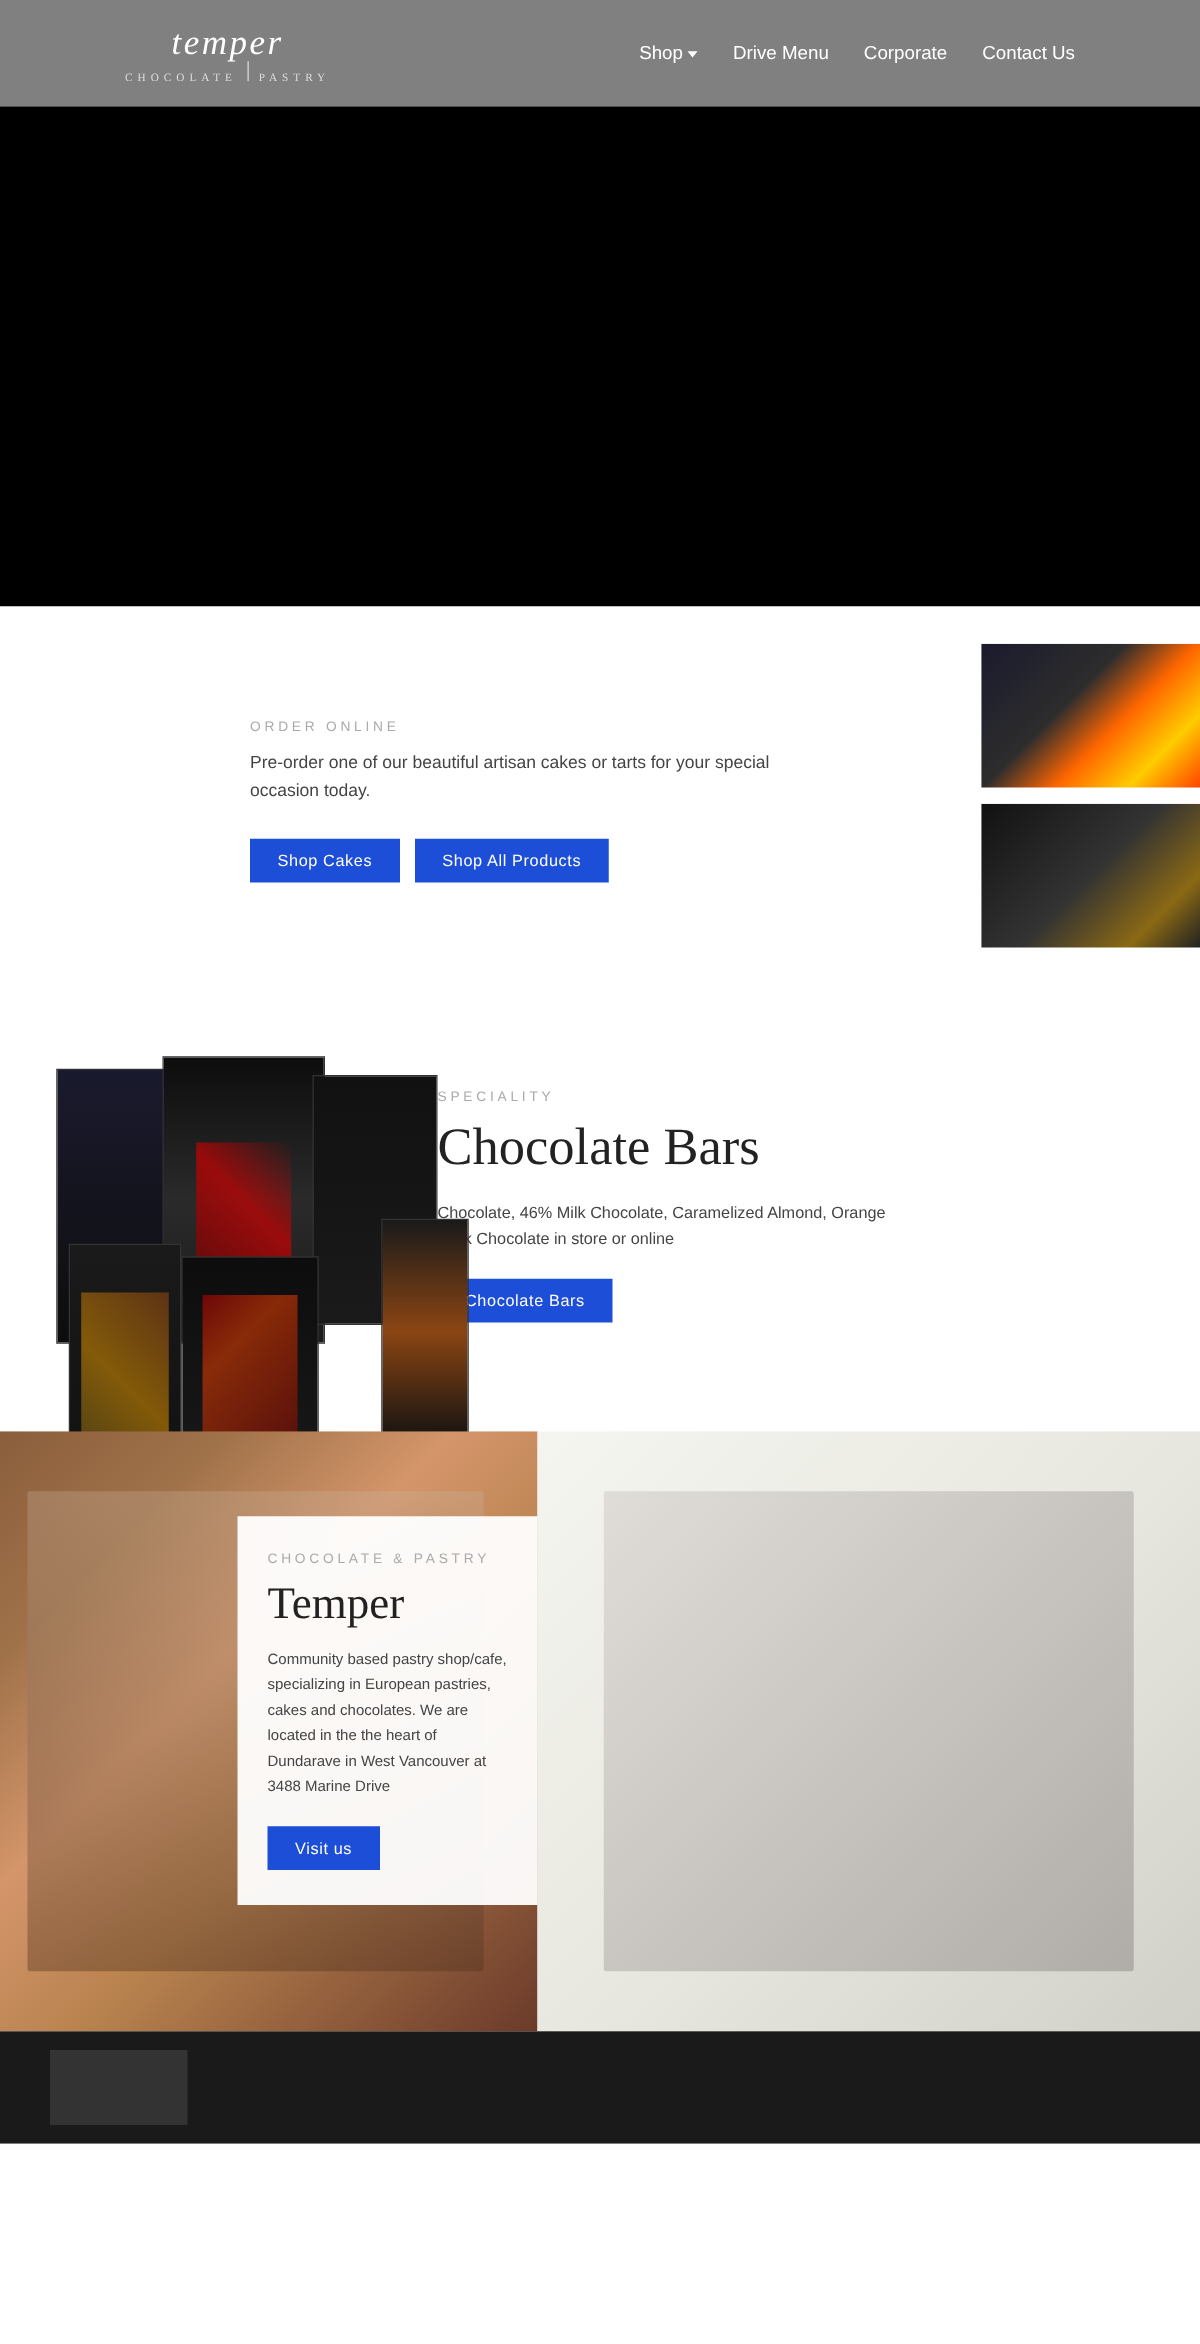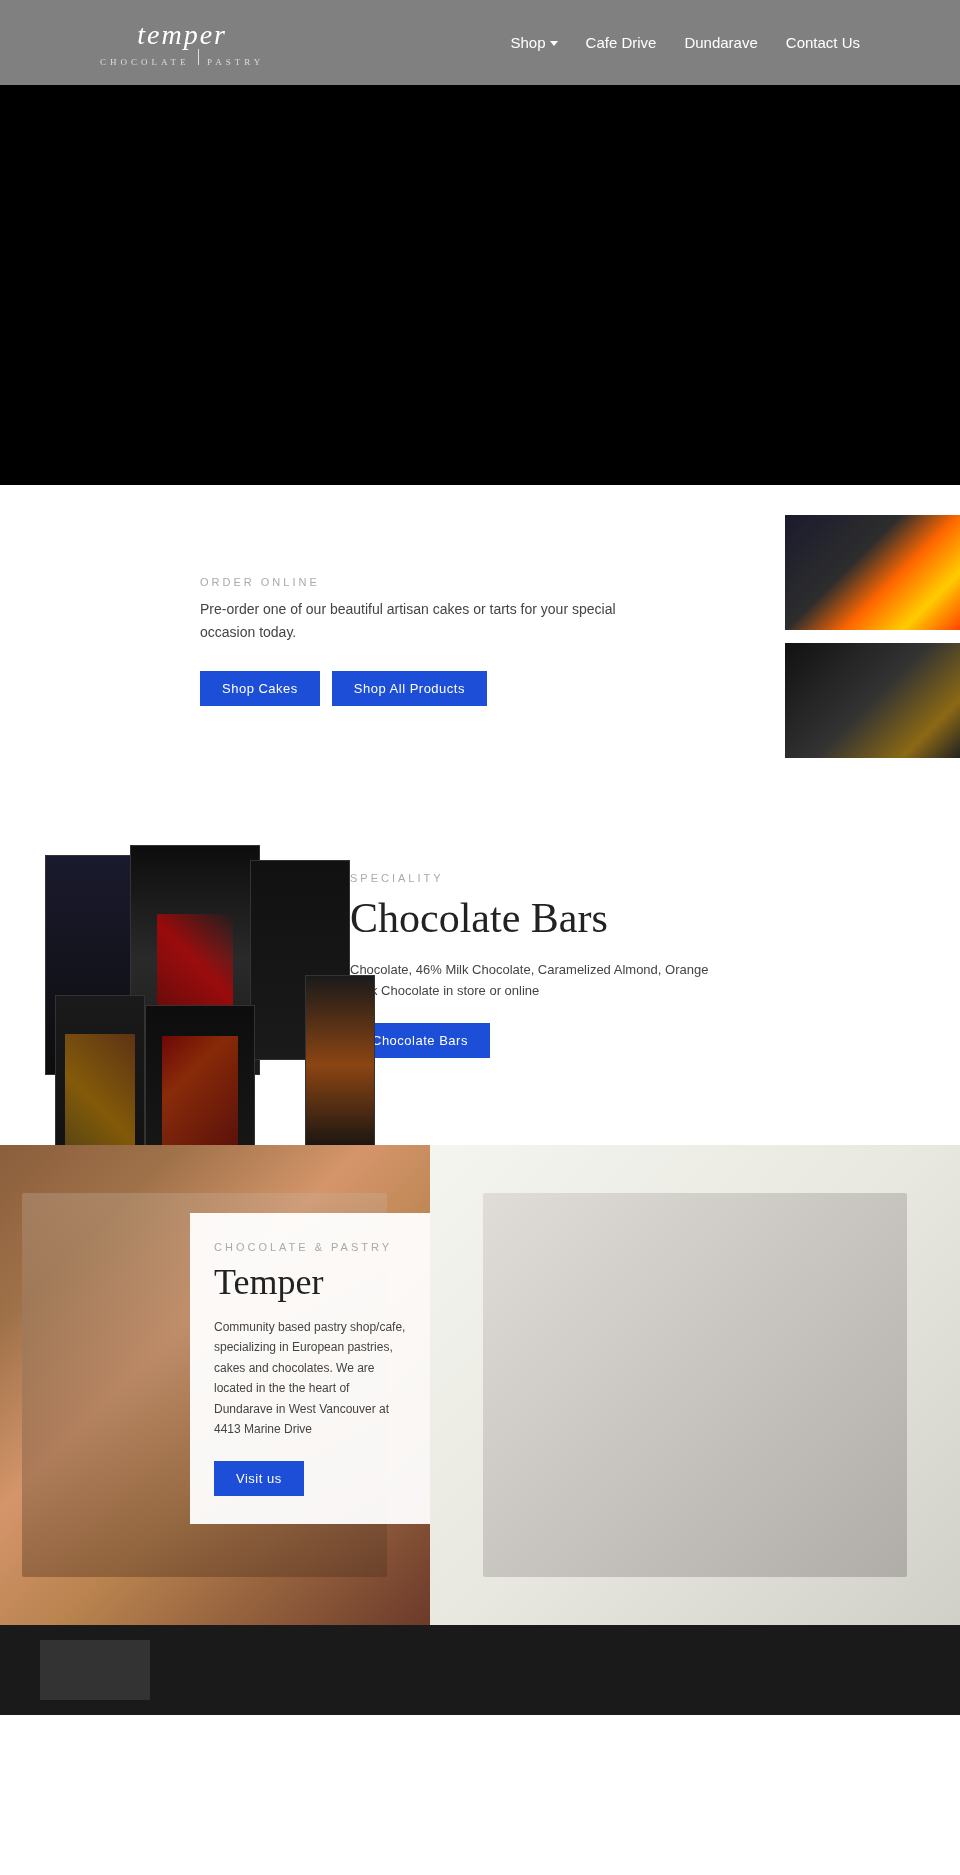--- a/index.html
+++ b/index.html
@@ -371,22 +371,22 @@
         <span>CHOCOLATE</span>
         <span class="logo-divider"></span>
         <span>PASTRY</span>
       </span>
     </div>
     <nav class="nav">
       <a href="#" class="shop-nav">
         <span>Shop</span>
         <span class="chevron-down"></span>
       </a>
-      <a href="#">Cafe Drive</a>
-      <a href="#">Dundarave</a>
+      <a href="#">Drive Menu</a>
+      <a href="#">Corporate</a>
       <a href="#">Contact Us</a>
     </nav>
   </div>
 </header>
 
 <section class="hero">
 </section>
 
 <section class="cakes-section">
   <div class="cakes-content">
@@ -427,20 +427,20 @@
 </section>
 
 <section class="about-section">
   <div class="about-bg">
     <div class="about-bg-left"></div>
     <div class="about-bg-right"></div>
   </div>
   <div class="about-card">
     <div class="section-tag">CHOCOLATE &amp; PASTRY</div>
     <h2 class="about-title">Temper</h2>
-    <p class="about-desc">Community based pastry shop/cafe, specializing in European pastries, cakes and chocolates. We are located in the the heart of Dundarave in West Vancouver at 4413 Marine Drive</p>
+    <p class="about-desc">Community based pastry shop/cafe, specializing in European pastries, cakes and chocolates. We are located in the the heart of Dundarave in West Vancouver at 3488 Marine Drive</p>
     <button class="btn-green">Visit us</button>
   </div>
 </section>
 
 <div class="bottom-dark">
   <div class="bottom-dark-bar"></div>
 </div>
 
 </body></html>

